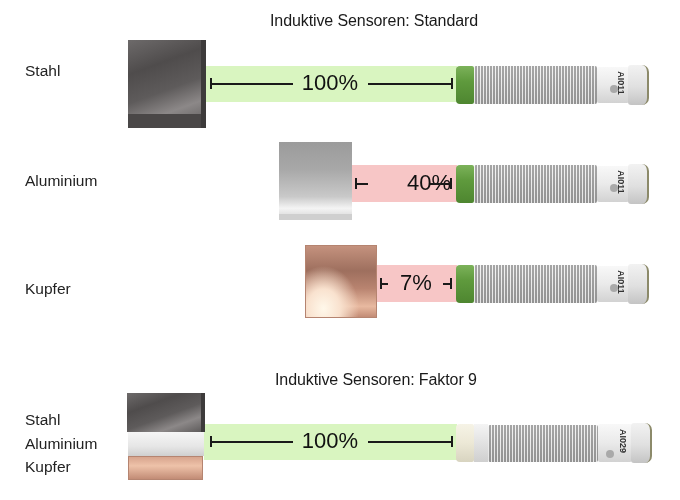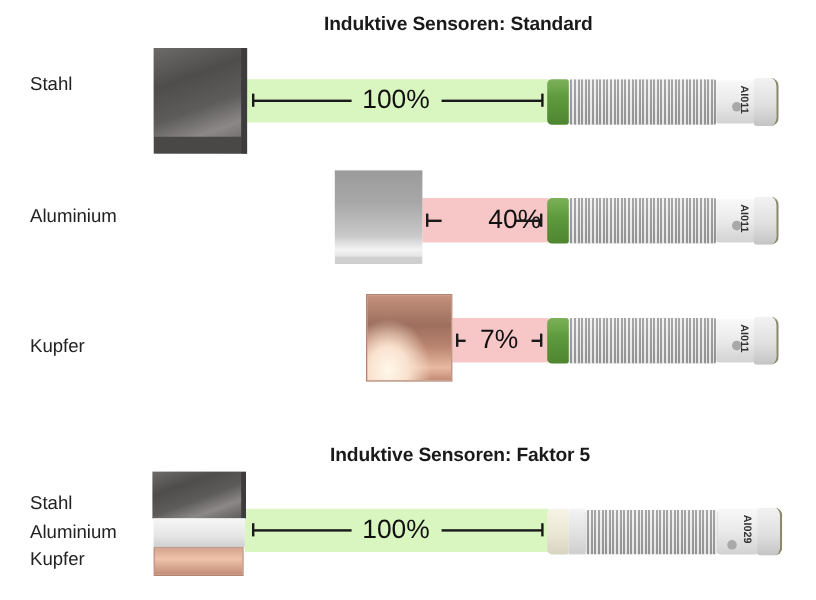--- a/index.html
+++ b/index.html
@@ -1,18 +1,18 @@
 <!DOCTYPE html>
 <html><head>
 <meta charset="utf-8">
 <style>
   html, body { margin:0; padding:0; background:#ffffff; }
   body { width:680px; height:500px; position:relative; overflow:hidden;
          font-family:"Liberation Sans", "DejaVu Sans", sans-serif; color:#1a1a1a; }
-  .title { position:absolute; font-weight:bold; font-size:16px; white-space:nowrap; letter-spacing:-0.1px; }
+  .title { position:absolute; font-weight:normal; font-size:16px; white-space:nowrap; letter-spacing:-0.1px; }
   .mat-label { position:absolute; font-size:15.5px; color:#222; white-space:nowrap; }
   .stack-label { position:absolute; font-size:15.5px; color:#222; line-height:23.5px; }
   .block { position:absolute; box-sizing:border-box; }
   .steel {
     background: linear-gradient(160deg,#6d6a6a 0%,#4f4c4c 30%,#5e5b5b 55%,#8c8888 75%,#5a5757 100%);
     box-shadow: inset -5px 0 0 #3d3b3b, inset 0 -14px 0 #4a4747;
   }
   .alu {
     background: linear-gradient(180deg,#9b9b9b 0%,#a8a8a8 35%,#c9c9c9 70%,#f4f4f4 85%,#d2d2d2 100%);
     box-shadow: inset 0 -6px 0 #cfcfcf;
@@ -96,21 +96,21 @@
 
 <div class="sensor" style="left:456px; top:263px; width:194px; height:42px;">
   <div class="collar green" style="left:0; top:2px; width:18px; height:38px;"></div>
   <div class="thread" style="left:18px; top:2px; width:123px; height:38px;"></div>
   <div class="head" style="left:141px; top:3px; width:32px; height:36px;"></div>
   <div class="led" style="left:154px; top:21px;"></div>
   <div class="code" style="left:153px; top:14px;">AI011</div>
   <div class="cap" style="left:172px; top:1px; width:19px; height:40px;"></div>
 </div>
 
-<div class="title" style="left:275px; top:371px;">Induktive Sensoren: Faktor 5</div>
+<div class="title" style="left:275px; top:371px;">Induktive Sensoren: Faktor 9</div>
 
 <div class="stack-label" style="left:25px; top:408px;">
   <div>Stahl</div>
   <div>Aluminium</div>
   <div>Kupfer</div>
 </div>
 <div class="bar green" style="left:204px; top:424px; width:253px; height:36px;"></div>
 <div class="dim-tick" style="left:210px; top:436px;"></div>
 <div class="dim-line" style="left:210px; top:441px; width:83px;"></div>
 <div class="pct" style="left:296px; top:428px; width:68px;">100%</div>

